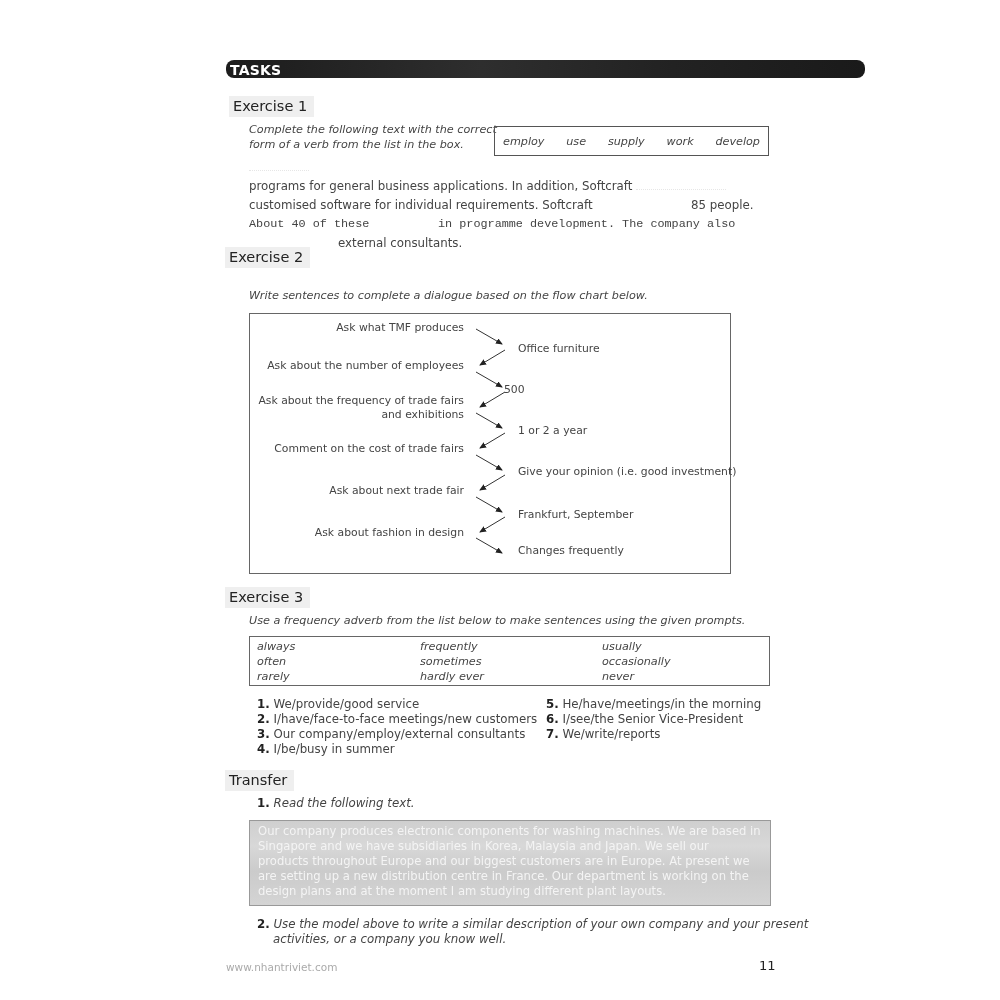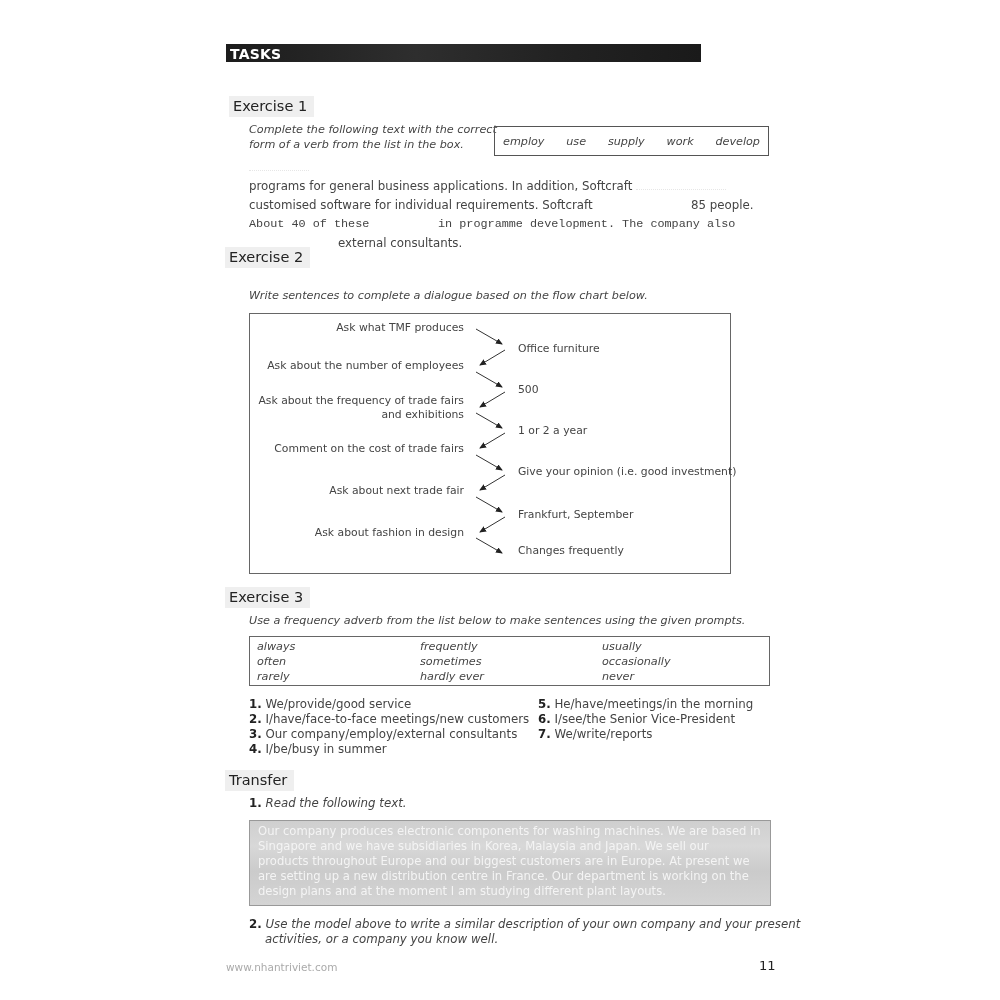--- a/index.html
+++ b/index.html
@@ -1,33 +1,33 @@
 <!DOCTYPE html>
 <html><head>
 <meta charset="utf-8">
 <style>
   html, body { margin:0; padding:0; }
   body { width:1000px; height:1000px; background:#ffffff; position:relative; overflow:hidden;
          font-family:"DejaVu Sans", sans-serif; color:#3a3a3a; }
   .abs { position:absolute; }
-  .tasks-bar { left:226px; top:44px; width:475px; height:18px;
-               background:linear-gradient(90deg,#1c1c1c,#2e2e2e 40%,#222 70%,#1a1a1a); }
+  .tasks-bar { left:226px; top:60px; width:639px; height:18px;
+               background:linear-gradient(90deg,#1c1c1c,#2e2e2e 40%,#222 70%,#1a1a1a);border-radius:8px; }
   .tasks-bar span { color:#fff; font-weight:bold; font-size:14px; line-height:18px; padding-left:4px; letter-spacing:0.2px; }
   .heading { background:#efefef; font-size:14.5px; color:#222; padding:1px 7px 2px 4px; line-height:18px; }
   .instr { font-style:italic; font-size:11.2px; color:#444; line-height:15px; }
   .body-text { font-size:11.8px; color:#444; line-height:19px; }
   .wordbox { left:494px; top:126px; width:275px; height:19px; border:1px solid #555; box-sizing:border-box;
              display:flex; justify-content:space-between; align-items:center; padding:14px 8px;
              font-style:italic; font-size:11.2px; color:#444; }
   .blank { display:inline-block; border-bottom:1px dotted #e6e6e6; }
   .flowbox { left:249px; top:313px; width:482px; height:261px; border:1px solid #666; box-sizing:border-box; }
   .fl { font-size:10.8px; color:#444; white-space:nowrap; }
   .advbox { left:249px; top:636px; width:521px; height:50px; border:1px solid #666; box-sizing:border-box; }
   .adv { font-style:italic; font-size:11.2px; color:#444; line-height:15px; }
-  .prompt { font-size:11.8px; color:#444; line-height:15px; white-space:nowrap; }
+  .prompt { font-size:11.8px; color:#444; line-height:15px; white-space:nowrap;margin-left:8px; }
   .prompt b { color:#222; }
   .readbox { left:249px; top:820px; width:522px; height:86px; border:1px solid #999; box-sizing:border-box;
              background:linear-gradient(180deg,#cfcfcf,#d8d8d8 30%,#cbcbcb 60%,#d4d4d4);
              color:#f4f4f4; font-size:11.6px; line-height:15px; padding:3px 8px; }
   .footer-url { left:226px; top:961px; font-size:10.5px; color:#aaa; }
   .page-num { left:759px; top:958px; font-size:13px; color:#222; }
 </style>
 </head>
 <body>
 
@@ -62,21 +62,21 @@
 <div class="abs flowbox"></div>
 <div class="abs fl" style="right:536px;top:321px;text-align:right;">Ask what TMF produces</div>
 <div class="abs fl" style="right:536px;top:359px;text-align:right;">Ask about the number of employees</div>
 <div class="abs fl" style="right:536px;top:394px;text-align:right;">Ask about the frequency of trade fairs</div>
 <div class="abs fl" style="right:536px;top:408px;text-align:right;">and exhibitions</div>
 <div class="abs fl" style="right:536px;top:442px;text-align:right;">Comment on the cost of trade fairs</div>
 <div class="abs fl" style="right:536px;top:484px;text-align:right;">Ask about next trade fair</div>
 <div class="abs fl" style="right:536px;top:526px;text-align:right;">Ask about fashion in design</div>
 
 <div class="abs fl" style="left:518px;top:342px;">Office furniture</div>
-<div class="abs fl" style="left:518px;top:383px;">500</div>
+<div class="abs fl" style="left:504px;top:383px;">500</div>
 <div class="abs fl" style="left:518px;top:424px;">1 or 2 a year</div>
 <div class="abs fl" style="left:518px;top:465px;text-align:center;">Give your opinion (i.e. good investment)</div>
 <div class="abs fl" style="left:518px;top:508px;">Frankfurt, September</div>
 <div class="abs fl" style="left:518px;top:544px;">Changes frequently</div>
 
 <svg class="abs" style="left:0;top:0;" width="1000" height="1000">
   <defs>
     <marker id="ah" markerWidth="7" markerHeight="6" refX="6" refY="3" orient="auto">
       <path d="M0,0 L7,3 L0,6 z" fill="#222"></path>
     </marker>

